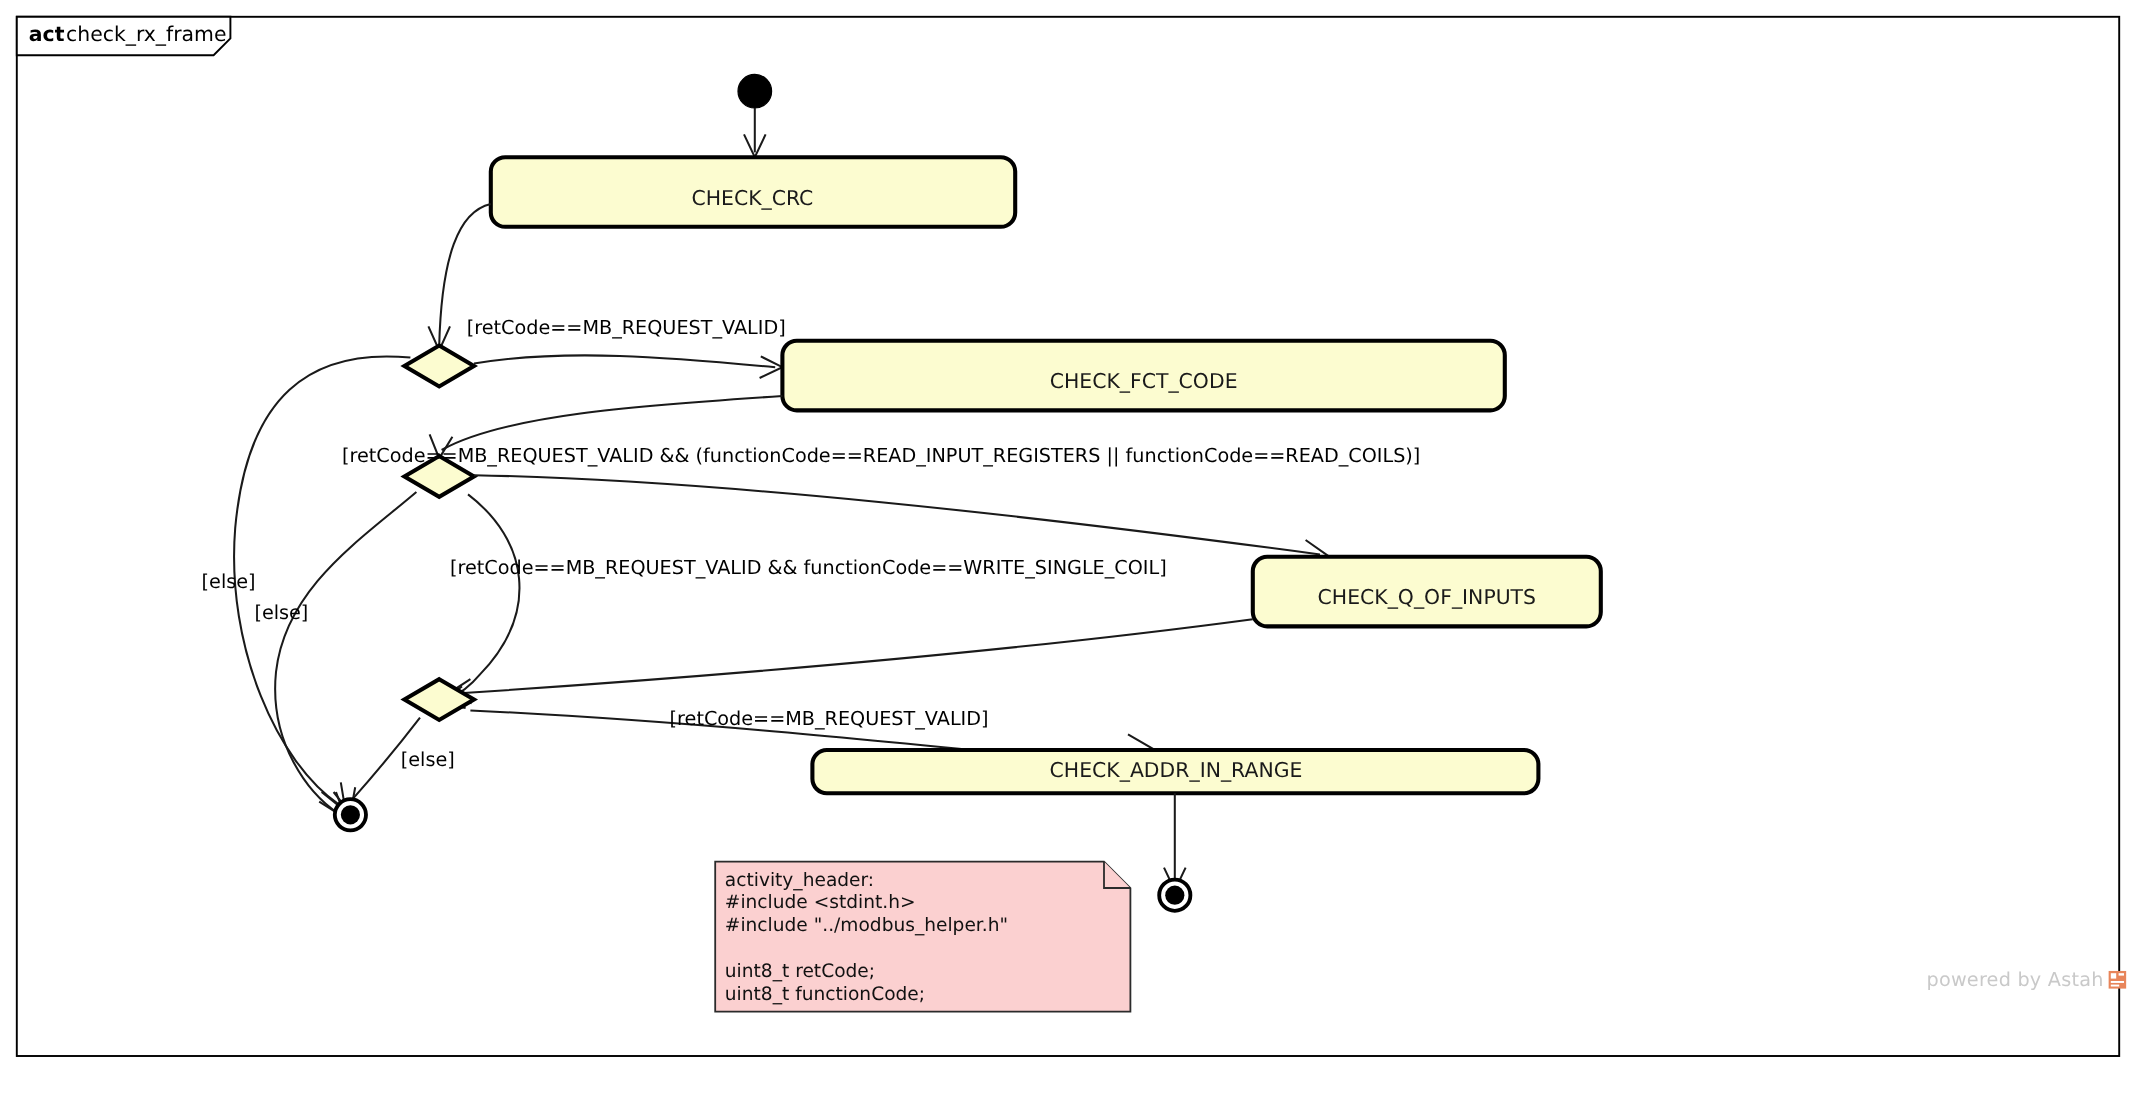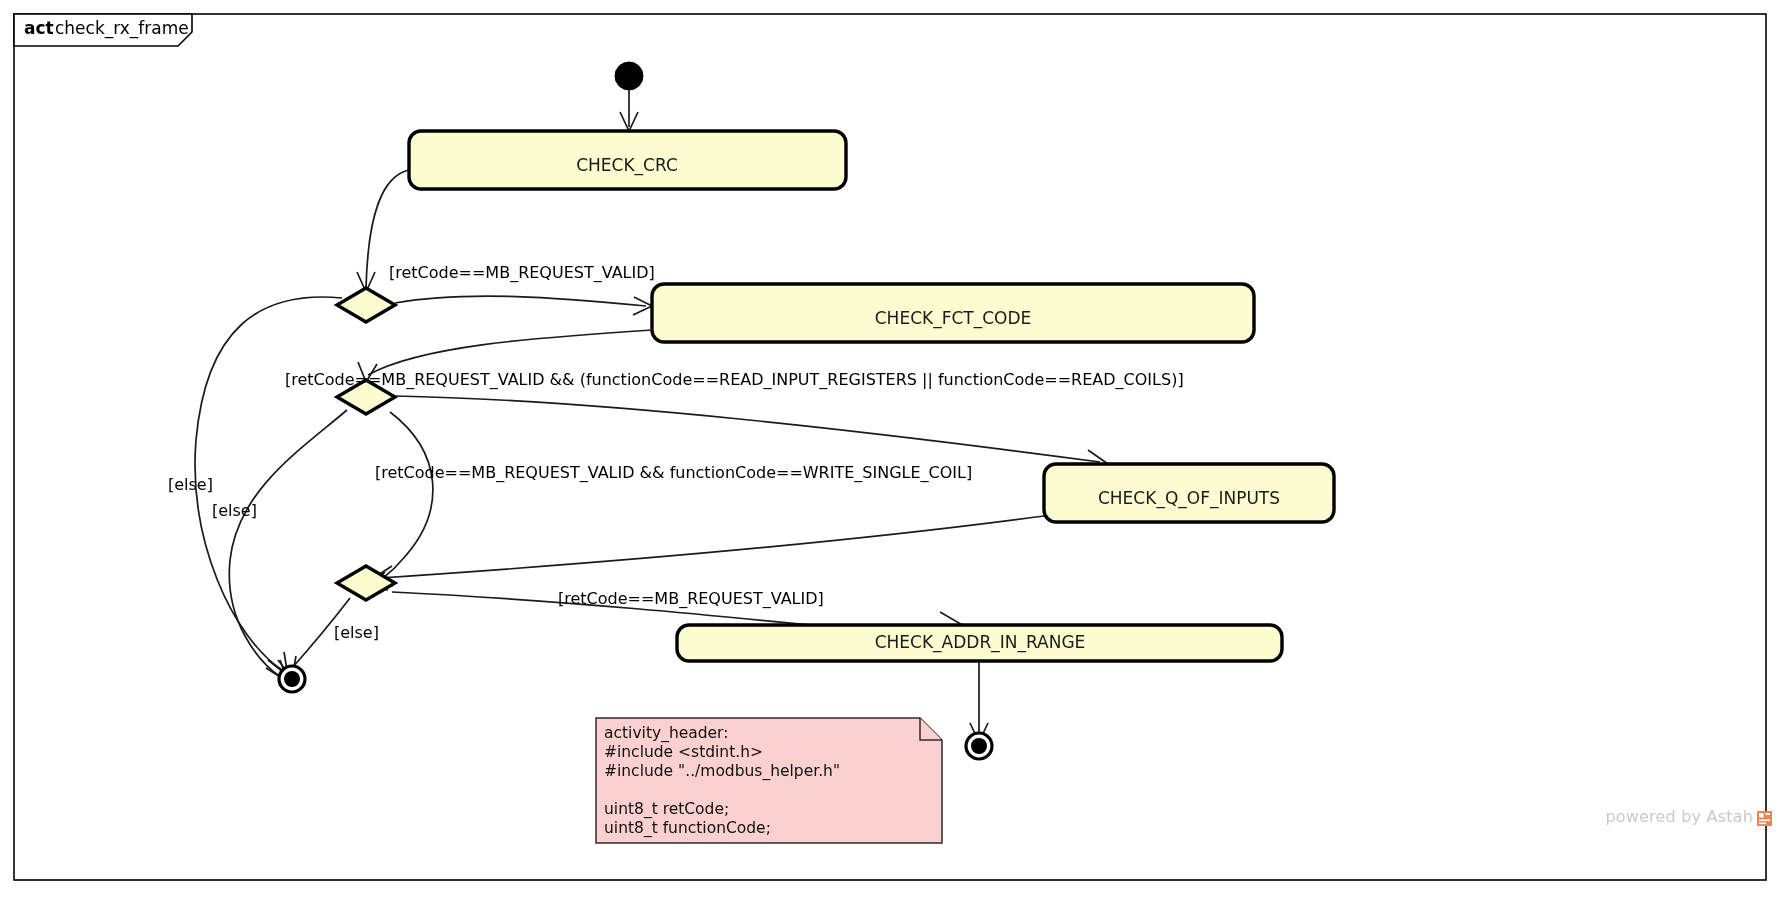--- a/index.html
+++ b/index.html
@@ -119,21 +119,21 @@
   }
   .watermark {
     position: absolute;
     right: 14px;
     bottom: 8px;
     font-family: "DejaVu Sans", sans-serif;
     font-size: 16px;
     color: #c9c9c9;
     letter-spacing: 0.2px;
     display: flex;
-    align-items: flex-end;
+    align-items: center;
     gap: 2px;
     user-select: none;
   }
   .watermark-logo {
     display: inline-block;
     width: 15px;
     height: 15px;
     position: relative;
     margin-left: 2px;
   }

